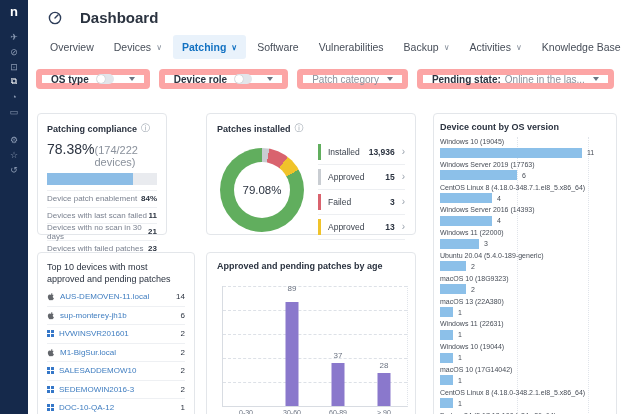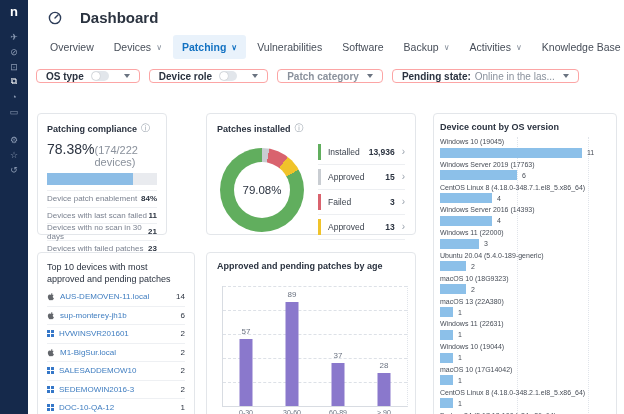--- a/index.html
+++ b/index.html
@@ -23,24 +23,24 @@
   
   .tabs{position:absolute;left:41px;top:35px;display:flex;align-items:center;gap:2px;}
   .tab{display:flex;align-items:center;padding:6px 9px;font-size:10.5px;color:#474e59;
        border-radius:3px;cursor:pointer;white-space:nowrap;}
   .tab .caret-glyph{margin-left:5px;font-size:8px;color:#828b97;}
   .tab.active{background:#e9f2fb;color:#1372c2;font-weight:bold;}
   .tab.active .caret-glyph{color:#1372c2;}
 
   
   .filters{position:absolute;left:36px;top:69px;display:flex;gap:9px;}
-  .filter-box{height:14px;box-sizing:border-box;border:1px solid #fca5a5;border-radius:4px;
+  .filter-box{height:20px;box-sizing:border-box;border:6px solid #fca5a5;border-radius:4px;
               display:flex;align-items:center;padding:0 9px;font-size:10px;background:#fff;cursor:pointer;}
   .filter-label-strong{font-weight:bold;color:#2b3340;white-space:nowrap;}
-  .filter-label-muted{color:#8a919c;white-space:nowrap;font-weight:bold;}
+  .filter-label-muted{color:#8a919c;white-space:nowrap;}
   .filter-value{color:#8a919c;margin-left:4px;white-space:nowrap;}
   .toggle{width:18px;height:10px;background:#e2e6eb;border-radius:5px;margin:0 7px;position:relative;}
   .toggle::after{content:"";position:absolute;left:1px;top:1px;width:8px;height:8px;border-radius:50%;
                  background:#fff;box-shadow:0 0 1px rgba(0,0,0,.35);}
   .caret-down{width:0;height:0;border-left:3.5px solid transparent;border-right:3.5px solid transparent;
               border-top:4px solid #6a7380;margin-left:8px;}
 
   
   .card{position:absolute;background:#fff;border:1px solid #e3e6ea;border-radius:4px;box-sizing:border-box;}
   .card-title{font-size:9px;font-weight:bold;color:#2b3340;display:flex;align-items:center;gap:4px;}
@@ -140,24 +140,24 @@
       </div>
       <div class="tab">
         <span>Devices</span>
         <span class="caret-glyph">∨</span>
       </div>
       <div class="tab active">
         <span>Patching</span>
         <span class="caret-glyph">∨</span>
       </div>
       <div class="tab">
+        <span>Software</span>
+      </div>
+      <div class="tab">
         <span>Vulnerabilities</span>
-      </div>
-      <div class="tab">
-        <span>Software</span>
       </div>
       <div class="tab">
         <span>Backup</span>
         <span class="caret-glyph">∨</span>
       </div>
       <div class="tab">
         <span>Activities</span>
         <span class="caret-glyph">∨</span>
       </div>
       <div class="tab">
@@ -410,28 +410,24 @@
   <div class="card" id="card-age">
     <div class="card-title">
       <span>Approved and pending patches by age</span>
     </div>
     <div class="age-plot">
         <div class="grid-h" style="top: 0px;"></div>
         <div class="grid-h" style="top: 24px;"></div>
         <div class="grid-h" style="top: 48px;"></div>
         <div class="grid-h" style="top: 72px;"></div>
         <div class="grid-h" style="top: 96px;"></div>
-        <div class="age-slot" style="left: 0%;">
-          <div class="age-bar" style="height: 67px; background: rgb(138, 120, 204);"></div>
-          <div class="age-val" style="bottom: 70px;">57</div>
-        </div>
         <div class="age-x" style="left: 0%;">0-30</div>
         <div class="age-slot" style="left: 25%;">
           <div class="age-bar" style="height: 104px; background: rgb(138, 120, 204);"></div>
-          <div class="age-val" style="bottom: 107px;">89</div>
+          <div class="age-val" style="bottom: 113px;">89</div>
         </div>
         <div class="age-x" style="left: 25%;">30-60</div>
         <div class="age-slot" style="left: 50%;">
           <div class="age-bar" style="height: 43px; background: rgb(138, 120, 204);"></div>
           <div class="age-val" style="bottom: 46px;">37</div>
         </div>
         <div class="age-x" style="left: 50%;">60-89</div>
         <div class="age-slot" style="left: 75%;">
           <div class="age-bar" style="height: 33px; background: rgb(138, 120, 204);"></div>
           <div class="age-val" style="bottom: 36px;">28</div>

